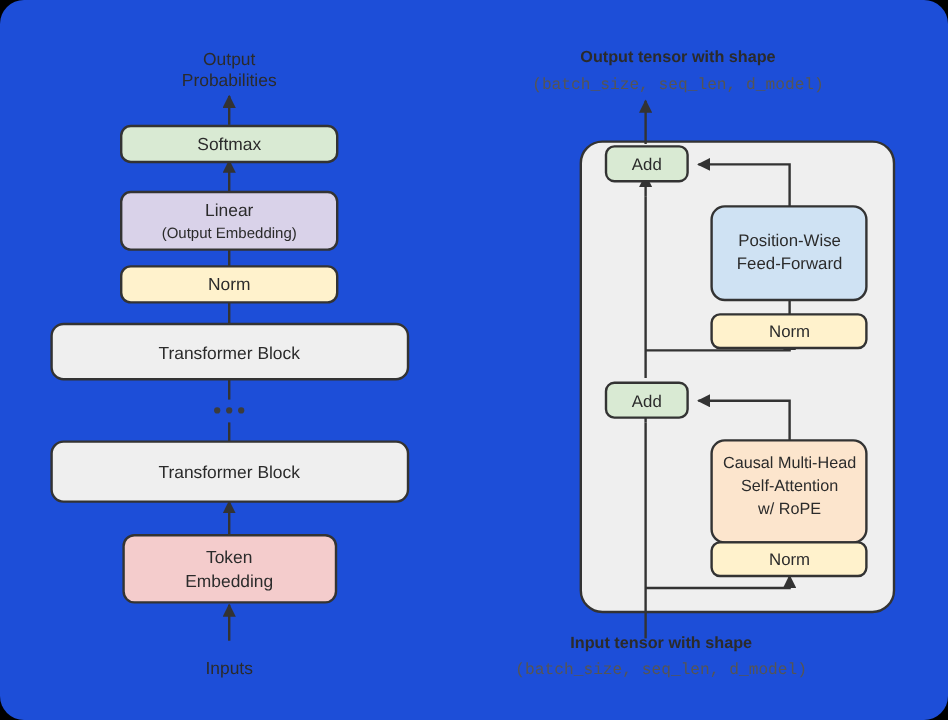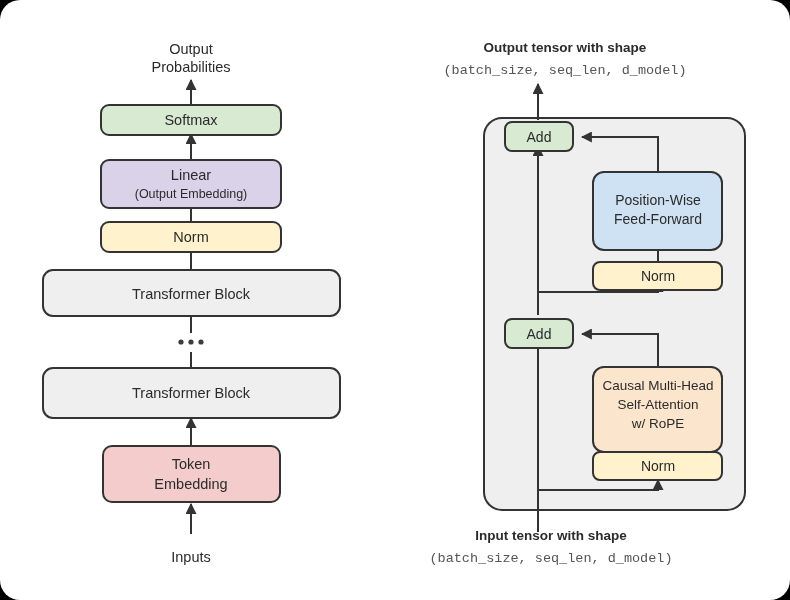--- a/index.html
+++ b/index.html
@@ -11,21 +11,21 @@
   body {
     width: 790px;
     height: 600px;
     overflow: hidden;
     font-family: "Liberation Sans", sans-serif;
   }
   #canvas {
     position: relative;
     width: 790px;
     height: 600px;
-    background: #ffffff;
+    background: #1d4ed8;
     border-radius: 20px;
     overflow: hidden;
   }
   #figure-svg {
     position: absolute;
     left: 0;
     top: 0;
     width: 790px;
     height: 600px;
     display: block;

